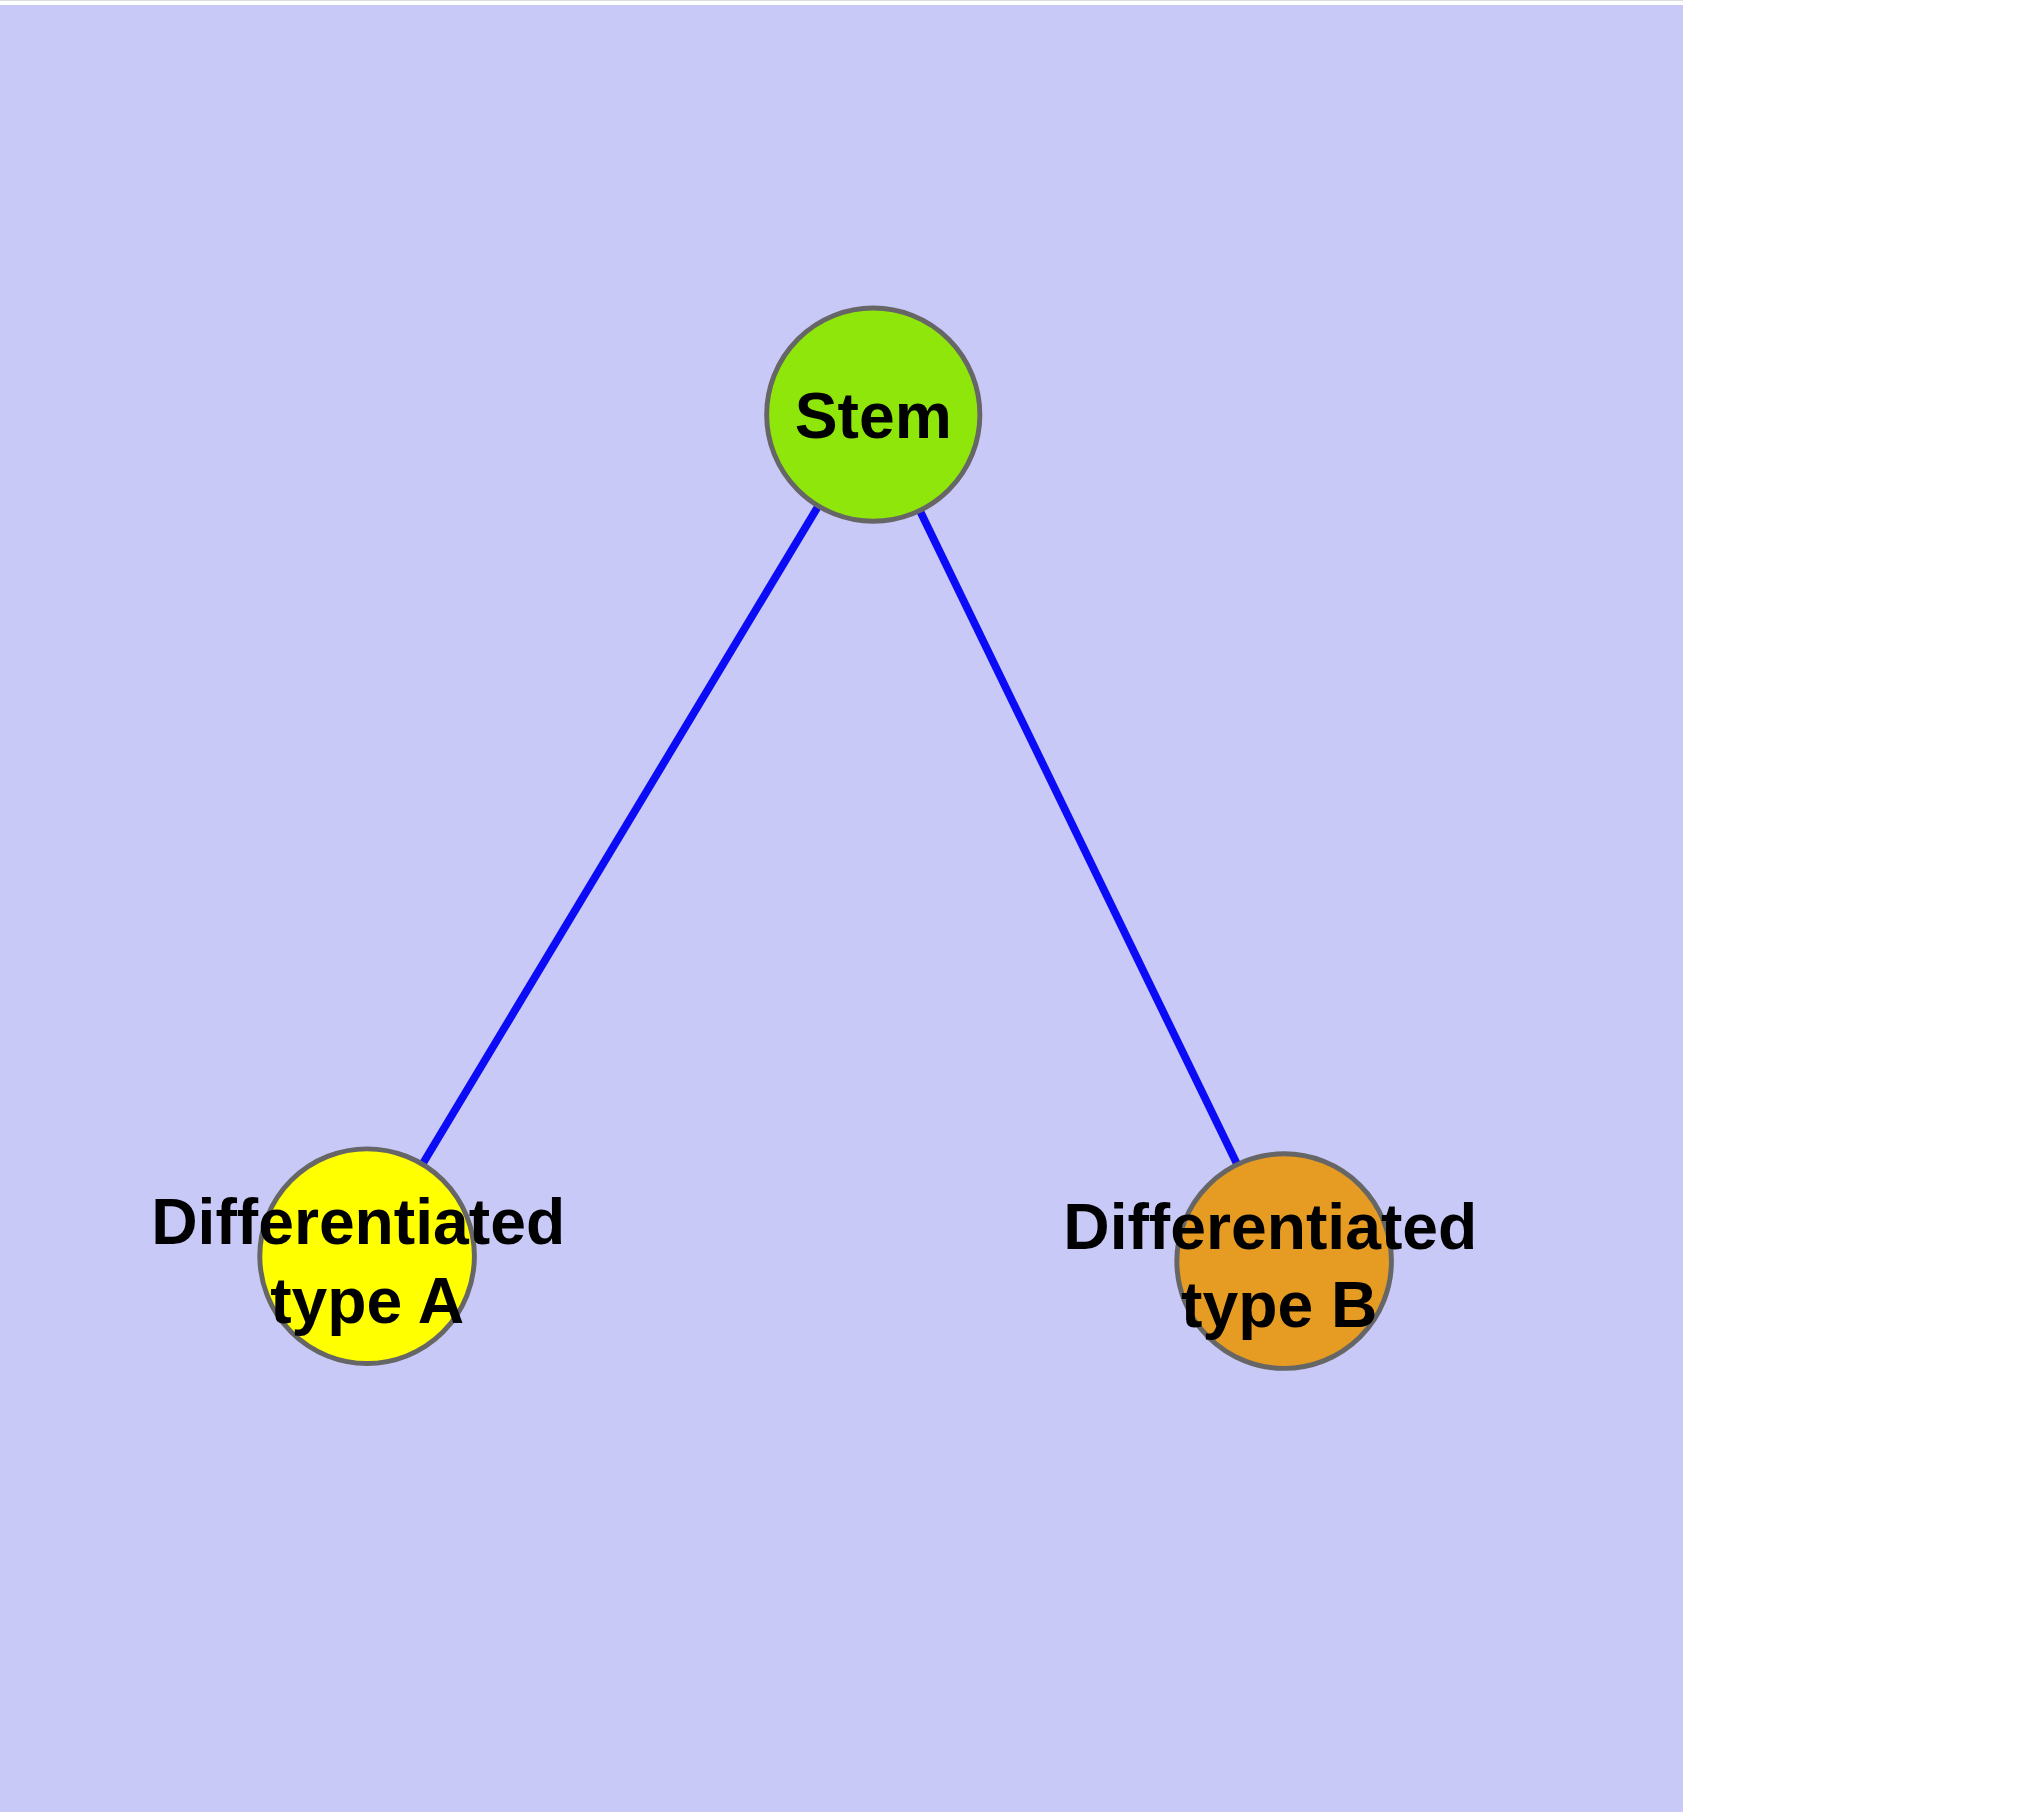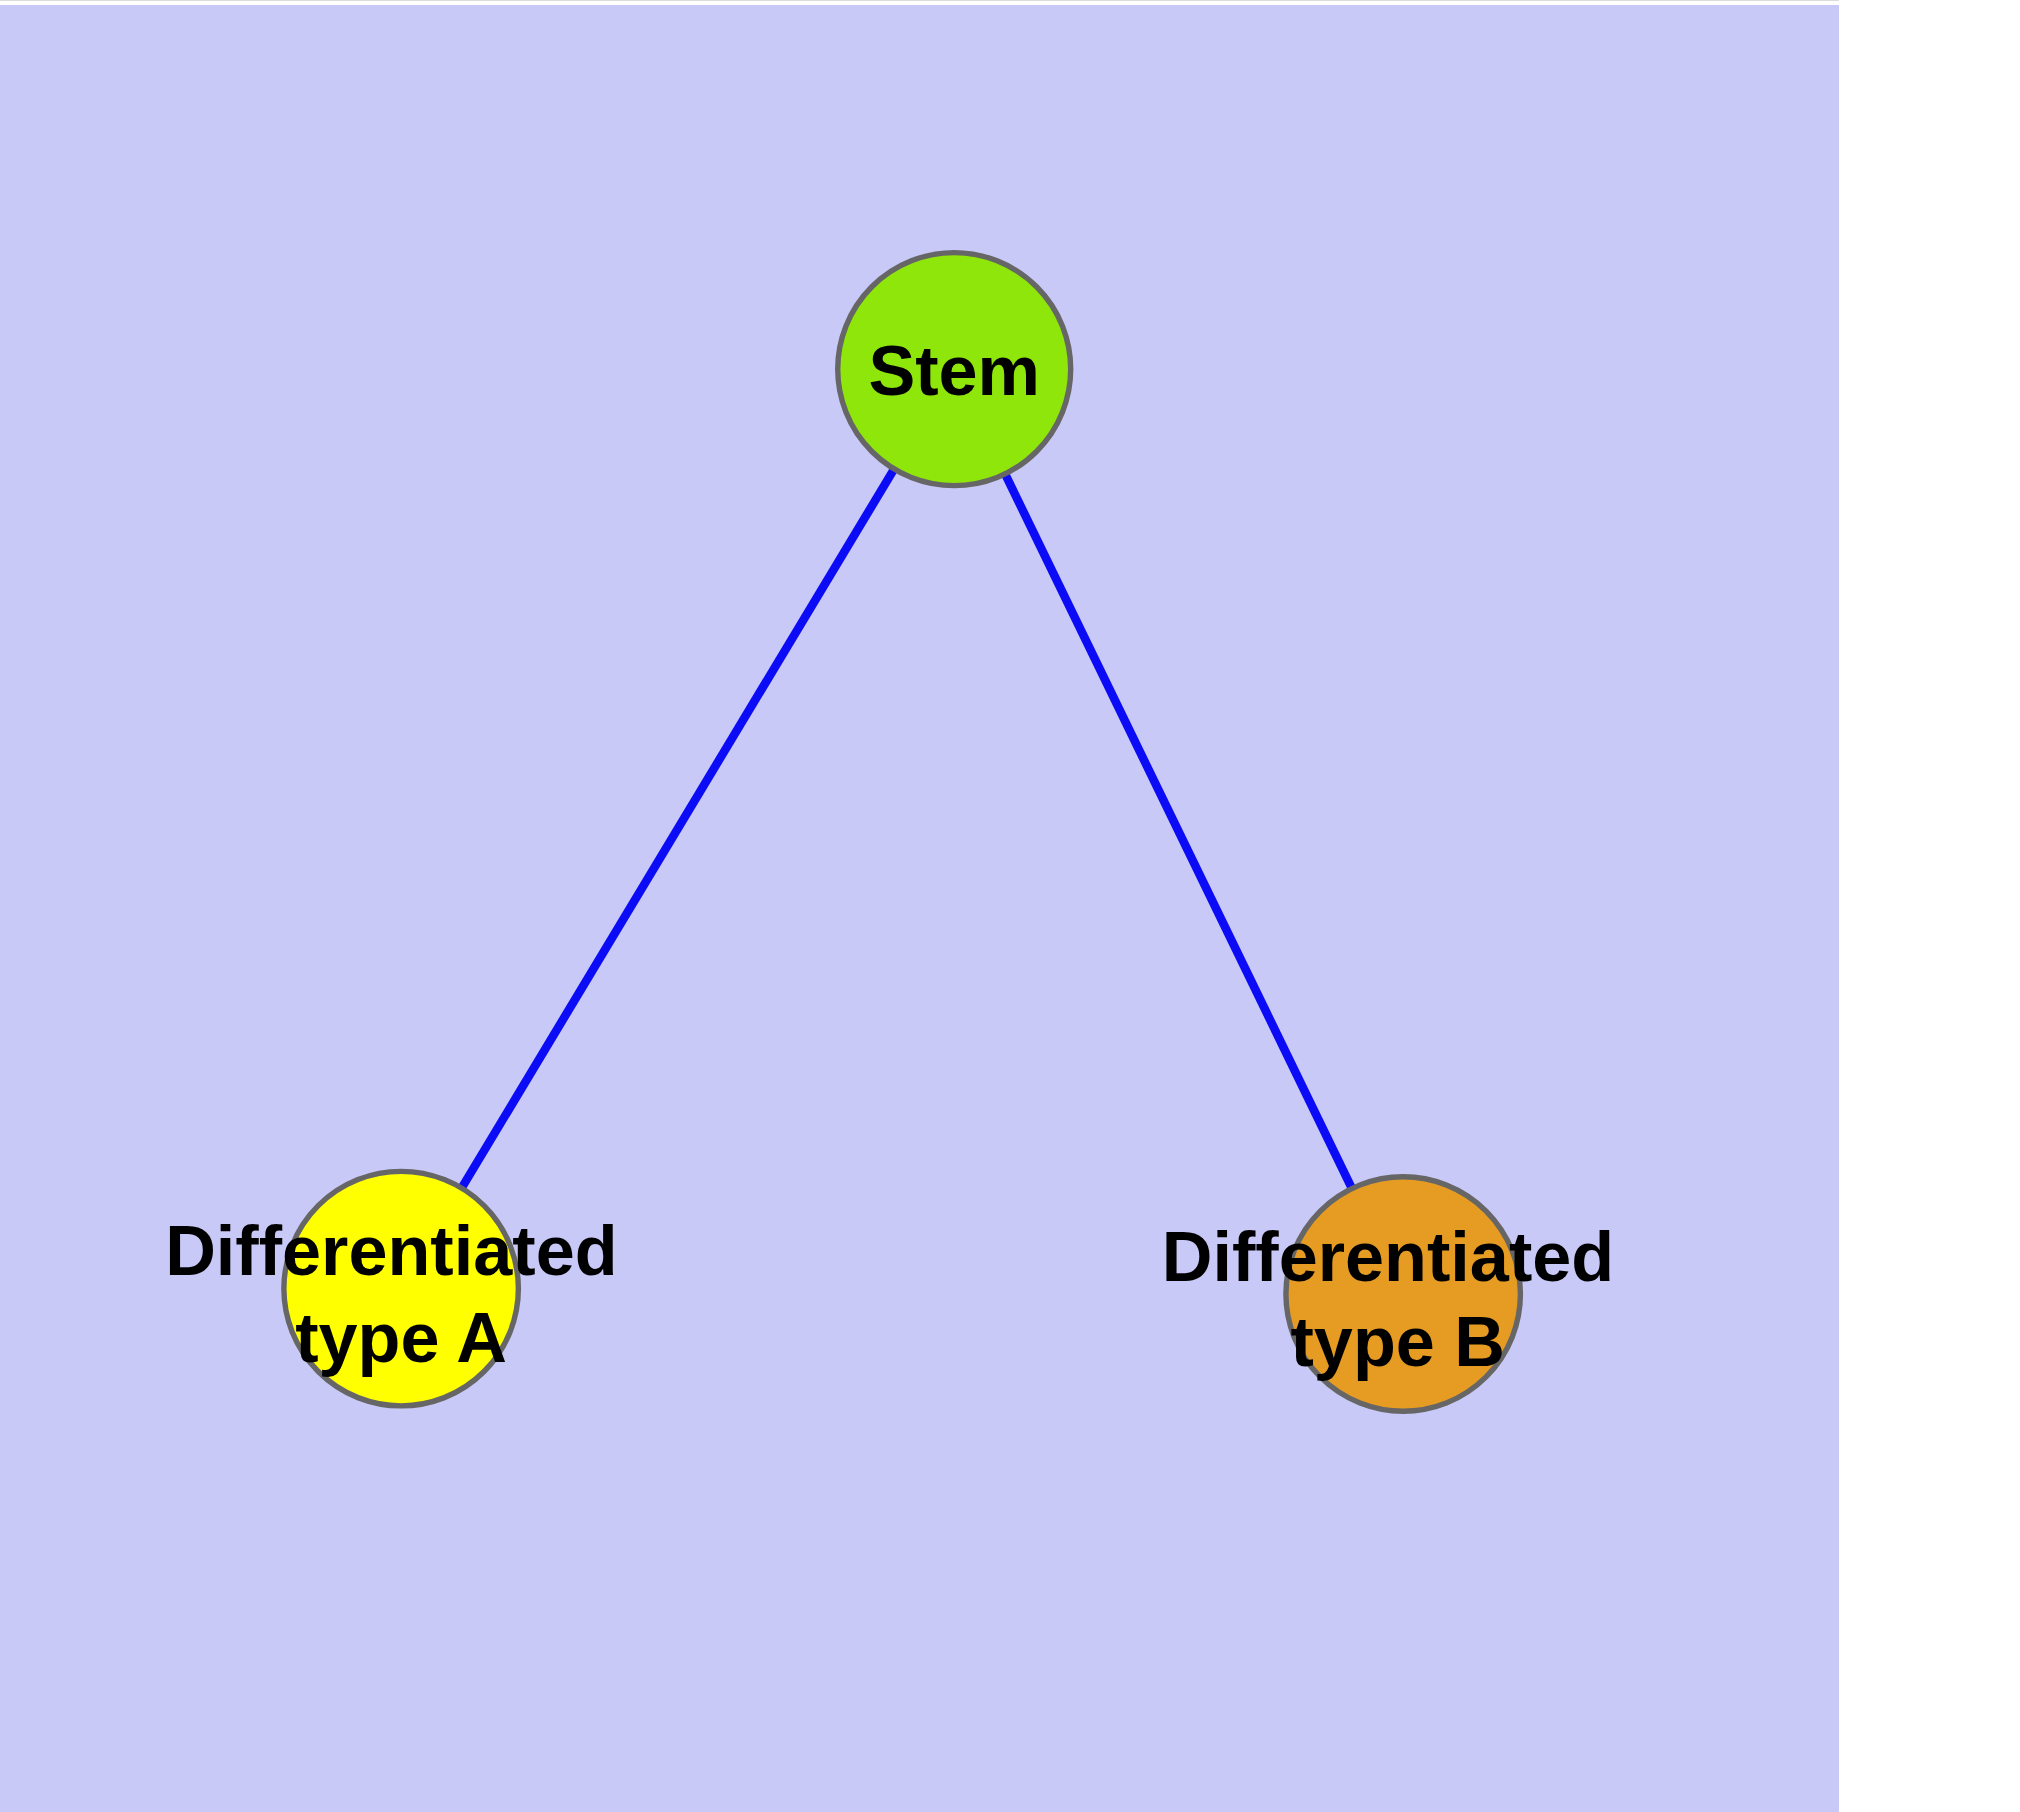--- a/index.html
+++ b/index.html
@@ -1,21 +1,21 @@
 <!DOCTYPE html>
 <html style="font-size:13.6px"><head>
 <meta charset="utf-8">
 <style>
   html, body {
     margin: 0;
     padding: 0;
   }
   .stage {
     position: relative;
-    width: 1839px;
+    width: 1683px;
     height: 1812px;
     overflow: hidden;
   }
   .top-strip {
     position: absolute;
     top: 0; left: 0; right: 0;
     height: 5.1px;
     border-top: 1.7px solid #dcdcdc;
     box-sizing: border-box;
   }

